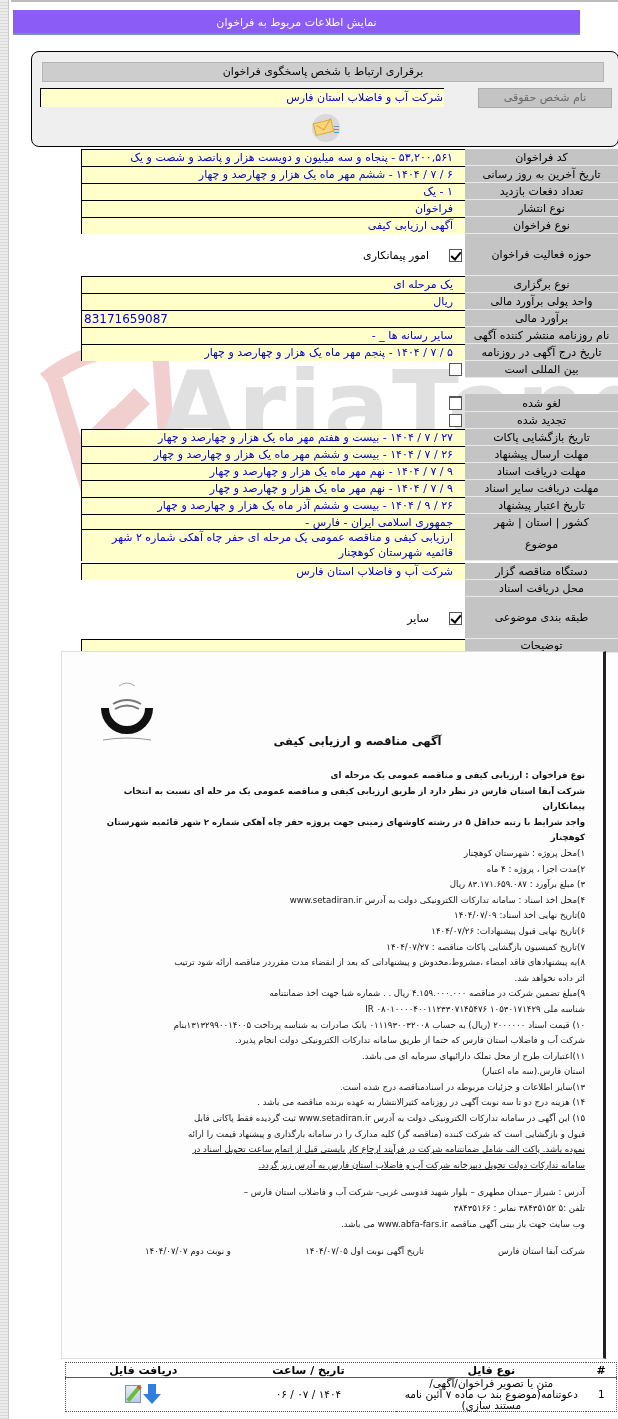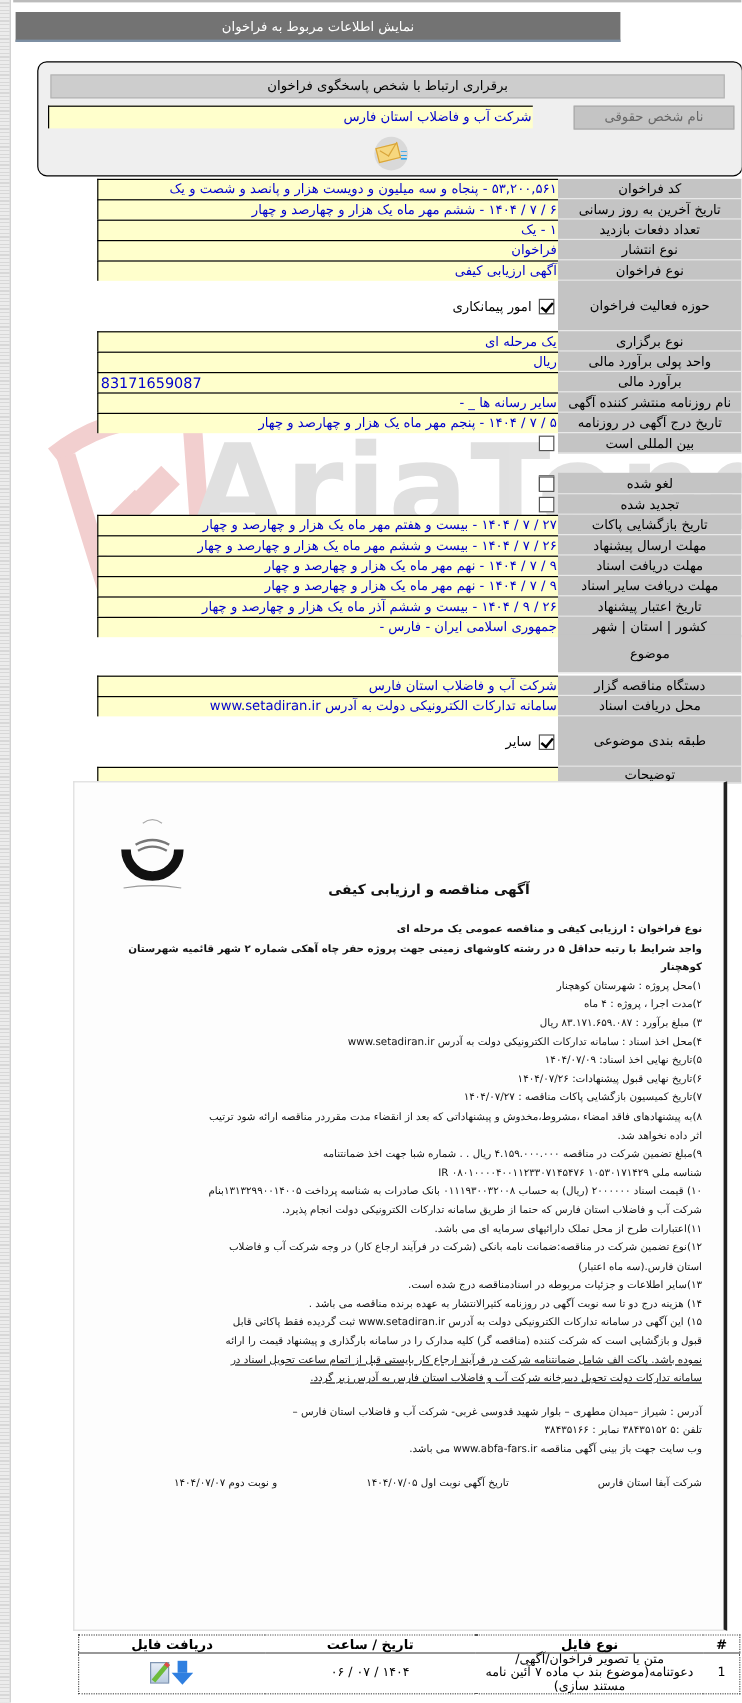--- a/index.html
+++ b/index.html
@@ -14,22 +14,22 @@
   .left-strip {
     position: absolute; left: 0; top: 0; width: 9px; height: 1419px;
     background: repeating-linear-gradient(0deg, #d8d8d8 0 1px, #ececec 1px 3px);
     border-right: 1px solid #c8c8c8;
   }
   .frame {
     position: absolute; left: 11px; top: 0; width: 607px; height: 1419px;
     border-top: 2px solid #bbb;
   }
   .title-bar {
-    position: absolute; left: 2px; top: 8px; width: 504px; height: 25px;
-    background: #737373;
+    position: absolute; left: 2px; top: 8px; width: 567px; height: 25px;
+    background: #8b5cf6;
     color: #fff;
     font-size: 11px;
     text-align: center;
     line-height: 25px;
     border-bottom: 2px solid #7d8fa3;
   }
   .contact-box {
     position: absolute; left: 20px; top: 49px; width: 588px; height: 96px;
     border: 1px solid #000;
     border-radius: 8px;
@@ -81,29 +81,29 @@
     border-bottom: 1px solid #e9e9e9;
     color: #000; text-align: center;
     display: flex; align-items: center; justify-content: center;
     font-size: 11px;
   }
   .row .val {
     position: absolute; right: 153px; top: 0; width: 384px;
     background: #ffffcc;
     border-top: 1px solid #000; border-left: 1px solid #000;
     color: #0000cc; font-size: 11px;
-    padding-right: 1px; line-height: 16px;
+    padding-right: 12px; line-height: 16px;
     white-space: nowrap; overflow: hidden;
     text-align: right;
   }
   .row .val.ltr { direction: ltr; text-align: left; padding-left: 2px; }
   .row .val.wrap { white-space: normal; line-height: 15px; }
   .row .chk-area {
     position: absolute; right: 153px; top: 0; width: 384px;
-    display: flex; align-items: center; gap: 6px; padding-right: 3px;
+    display: flex; align-items: center; gap: 20px; padding-right: 3px;
     color: #000;
   }
   .cbox {
     width: 13px; height: 13px; border: 1px solid #555; background: #fff;
     position: relative; flex: none;
   }
   .cbox.checked:after {
     content: ""; position: absolute; left: 3px; top: 0px; width: 4px; height: 8px;
     border-right: 2px solid #000; border-bottom: 2px solid #000;
     transform: rotate(40deg);
@@ -306,28 +306,28 @@
   <div class="row" style="top:497px;height:17px">
     <div class="lbl" style="height:17px">تاریخ اعتبار پیشنهاد</div>
     <div class="val" style="height:17px">۲۶ / ۹ / ۱۴۰۴ - بیست و ششم آذر ماه یک هزار و چهارصد و چهار</div>
   </div>
   <div class="row" style="top:514px;height:17px">
     <div class="lbl" style="height:17px">کشور | استان | شهر</div>
     <div class="val" style="height:17px">جمهوری اسلامی ایران - فارس -</div>
   </div>
   <div class="row" style="top:529px;height:32px">
     <div class="lbl" style="height:32px">موضوع</div>
+    <div class="val wrap" style="height:32px">ارزیابی کیفی و مناقصه عمومی یک مرحله ای حفر چاه آهکی شماره ۲ شهر قائمیه شهرستان کوهچنار</div>
   </div>
   <div class="row" style="top:563px;height:17px">
     <div class="lbl" style="height:17px">دستگاه مناقصه گزار</div>
     <div class="val" style="height:17px">شرکت آب و فاضلاب استان فارس</div>
   </div>
   <div class="row" style="top:580px;height:17px">
     <div class="lbl" style="height:17px">محل دریافت اسناد</div>
-    <div class="val" style="height:17px">سامانه تدارکات الکترونیکی دولت به آدرس www.setadiran.ir</div>
   </div>
   <div class="row" style="top:597px;height:42px">
     <div class="lbl" style="height:42px">طبقه بندی موضوعی</div>
     <div class="chk-area" style="height:42px">
       <span class="cbox checked"></span>
       <span>سایر</span>
     </div>
   </div>
   <div class="row" style="top:639px;height:14px">
     <div class="lbl" style="height:14px">توضیحات</div>
@@ -339,36 +339,36 @@
   <svg class="doc-logo" viewBox="0 0 64 72">
     <path d="M10 30 A22 22 0 0 0 54 30" fill="none" stroke="#111" stroke-width="8"></path>
     <path d="M18 26 Q32 18 46 26" fill="none" stroke="#777" stroke-width="2"></path>
     <path d="M20 31 Q32 24 44 31" fill="none" stroke="#777" stroke-width="2"></path>
     <path d="M24 8 Q32 2 40 8" fill="none" stroke="#aaa" stroke-width="1"></path>
     <path d="M8 62 Q32 58 56 62" fill="none" stroke="#999" stroke-width="1"></path>
   </svg>
   <div class="doc-title">آگهی مناقصه و ارزیابی کیفی</div>
   <div class="doc-body">
     <p class="b">نوع فراخوان : ارزیابی کیفی و مناقصه عمومی یک مرحله ای</p>
+    <p class="b">شرکت آبفا استان فارس در نظر دارد از طریق ارزیابی کیفی و مناقصه عمومی یک مر حله ای نسبت به انتخاب پیمانکاران</p>
     <p class="b">واجد شرایط با رتبه حداقل ۵ در رشته کاوشهای زمینی جهت پروژه حفر چاه آهکی شماره ۲ شهر قائمیه شهرستان کوهچنار</p>
     <p>۱)محل پروژه : شهرستان کوهچنار</p>
     <p>۲)مدت اجرا ، پروژه : ۴ ماه</p>
     <p>۳) مبلغ برآورد : ۸۳.۱۷۱.۶۵۹.۰۸۷ ریال</p>
     <p>۴)محل اخذ اسناد : سامانه تدارکات الکترونیکی دولت به آدرس www.setadiran.ir</p>
     <p>۵)تاریخ نهایی اخذ اسناد: ۱۴۰۴/۰۷/۰۹</p>
     <p>۶)تاریخ نهایی قبول پیشنهادات: ۱۴۰۴/۰۷/۲۶</p>
     <p>۷)تاریخ کمیسیون بازگشایی پاکات مناقصه : ۱۴۰۴/۰۷/۲۷</p>
     <p>۸)به پیشنهادهای فاقد امضاء ،مشروط،مخدوش و پیشنهاداتی که بعد از انقضاء مدت مقرردر مناقصه ارائه شود ترتیب</p>
     <p>اثر داده نخواهد شد.</p>
     <p>۹)مبلغ تضمین شرکت در مناقصه ۴.۱۵۹.۰۰۰.۰۰۰ ریال . .   شماره شبا جهت اخذ ضمانتنامه</p>
     <p>شناسه ملی ۱۰۵۳۰۱۷۱۴۲۹          IR ۰۸۰۱۰۰۰۰۴۰۰۱۱۲۳۳۰۷۱۴۵۴۷۶</p>
     <p>۱۰) قیمت اسناد ۲۰۰۰۰۰۰ (ریال) به حساب ۰۱۱۱۹۳۰۰۳۲۰۰۸ بانک صادرات به شناسه پرداخت  ۱۳۱۳۲۹۹۰۰۱۴۰۰۵بنام</p>
     <p>شرکت آب و فاضلاب استان فارس که حتما از طریق سامانه تدارکات الکترونیکی دولت انجام پذیرد.</p>
     <p>۱۱)اعتبارات طرح از محل تملک دارائیهای سرمایه ای می باشد.</p>
-    <p>۱۲)نوع تضمین شرکت در مناقصه:ضمانت نامه بانکی (شرکت در فرآیند ارجاع کار) در وجه شرکت آب و فاضلاب</p>
     <p>استان فارس.(سه ماه اعتبار)</p>
     <p>۱۳)سایر اطلاعات و جزئیات مربوطه در اسنادمناقصه درج شده است.</p>
     <p>۱۴) هزینه درج دو تا سه نوبت آگهی در روزنامه کثیرالانتشار به عهده برنده مناقصه می باشد .</p>
     <p>۱۵) این آگهی در سامانه تدارکات الکترونیکی دولت به آدرس www.setadiran.ir ثبت گردیده فقط پاکاتی قابل</p>
     <p>قبول و بازگشایی است که شرکت کننده (مناقصه گر) کلیه مدارک را در سامانه بارگذاری و پیشنهاد قیمت را ارائه</p>
     <p class="u">نموده باشد. پاکت الف شامل ضمانتنامه شرکت در فرآیند ارجاع کار بایستی قبل از اتمام ساعت تحویل اسناد در</p>
     <p class="u">سامانه تدارکات دولت تحویل دبیرخانه شرکت آب و فاضلاب استان فارس به آدرس زیر گردد.</p>
     <div class="gap"></div>
     <p>آدرس : شیراز –میدان مطهری – بلوار شهید قدوسی غربی- شرکت آب و فاضلاب استان فارس –</p>
     <p>تلفن :۵ ۳۸۴۳۵۱۵۲ نمابر : ۳۸۴۳۵۱۶۶</p>

